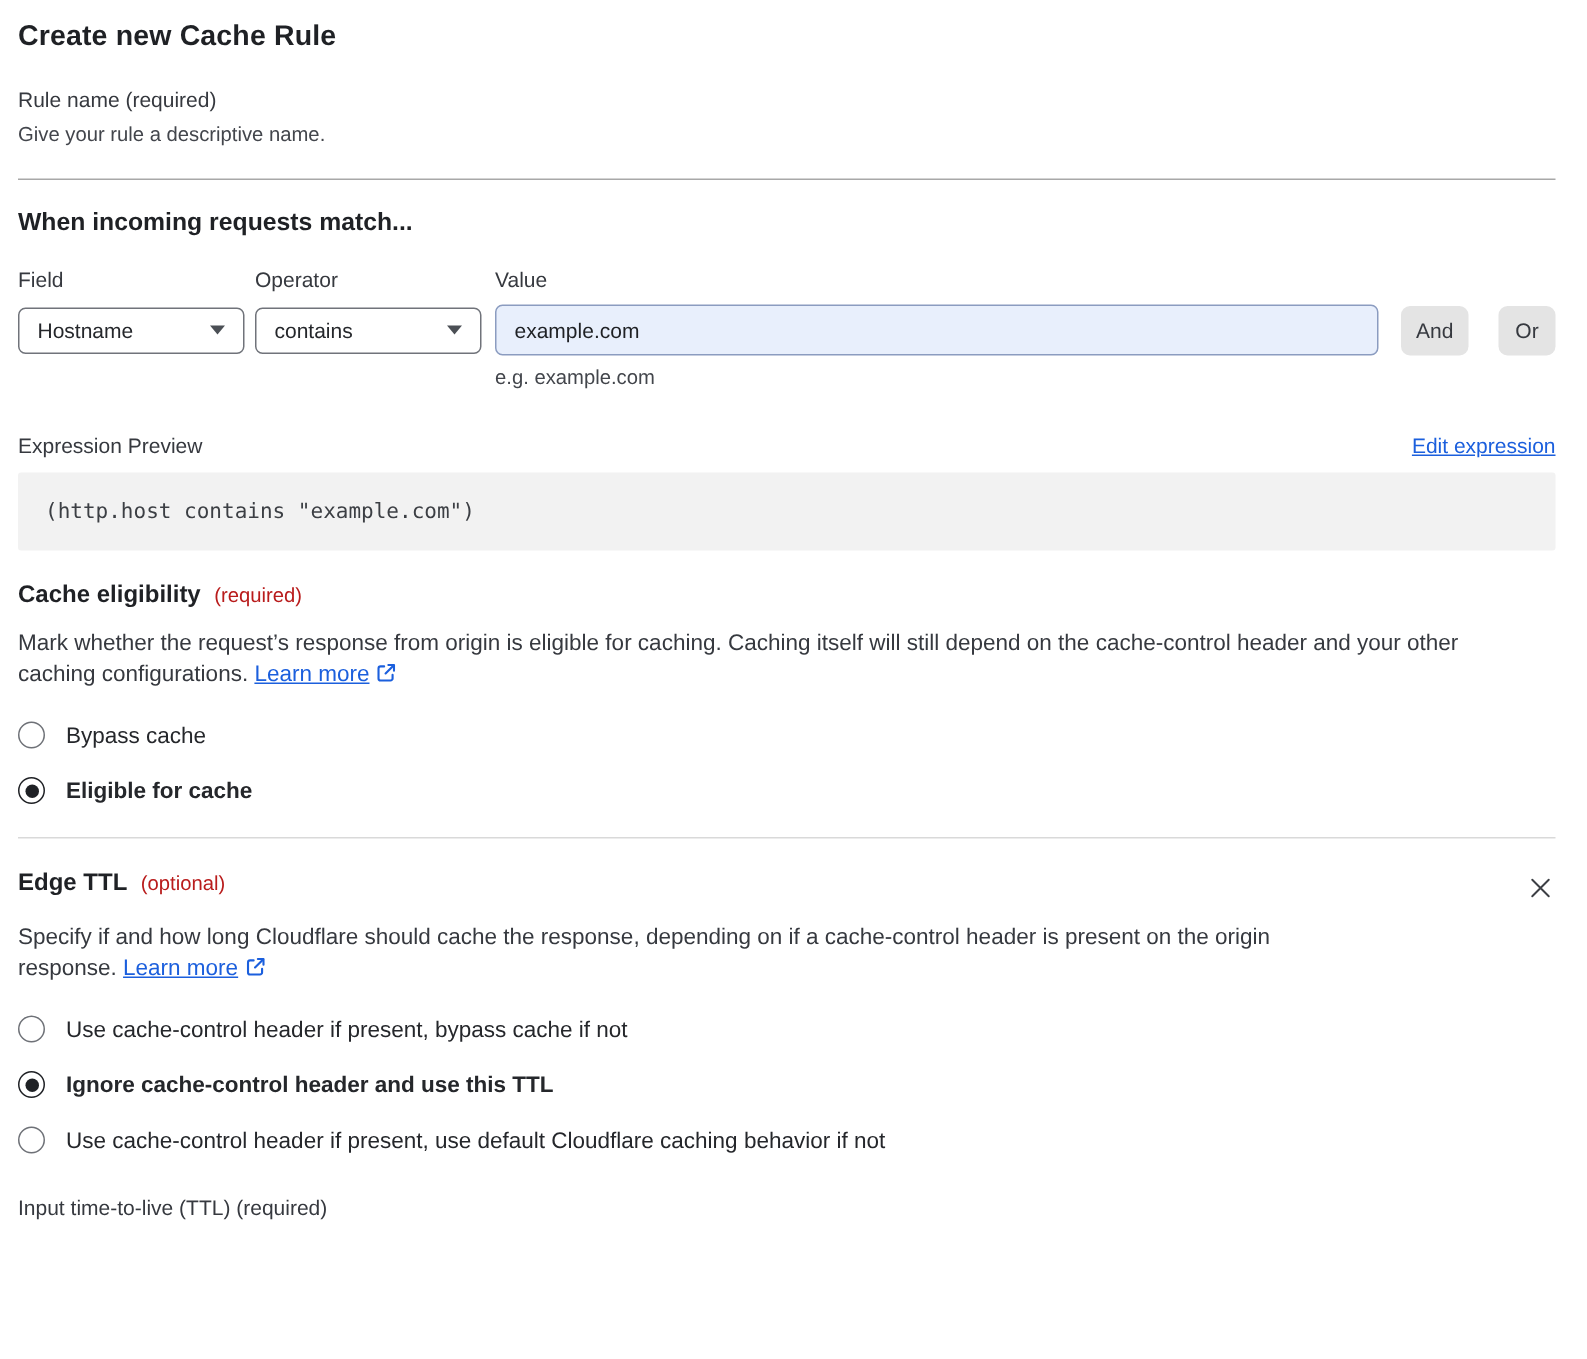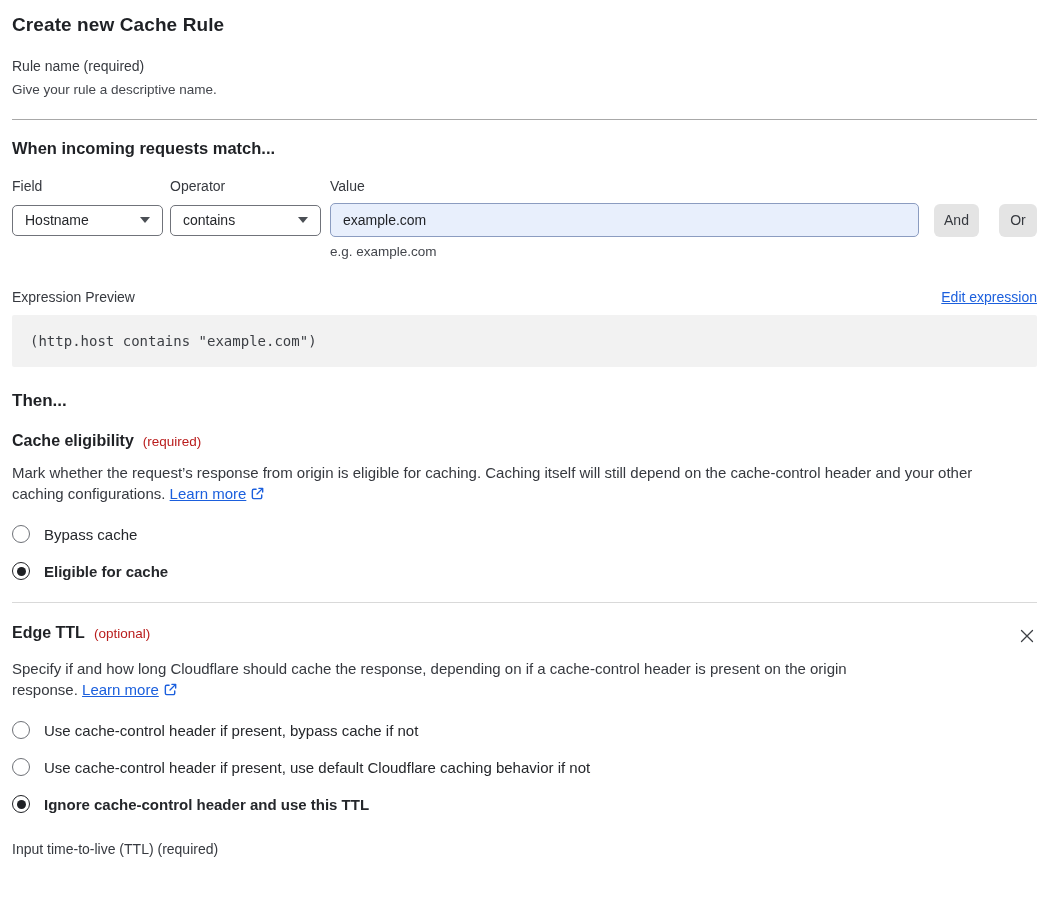--- a/index.html
+++ b/index.html
@@ -143,21 +143,20 @@
 
     <div class="expr-row">
       <div class="expr-label">Expression Preview</div>
       <a class="link">Edit expression</a>
     </div>
     <div class="expr-code">
       <span>(http.host contains "example.com")</span>
     </div>
   </div>
 
-  <h2 class="section-heading then-heading">Then...</h2>
 
   <div class="sub-section">
     <div class="sub-head-left">
       <h3 class="section-heading" style="font-size:16px;">Cache eligibility</h3>
       <span class="qualifier">(required)</span>
     </div>
     <p class="desc"><span>Mark whether the request’s response from origin is eligible for caching. Caching itself will still depend on the cache-control header and your other caching configurations.</span>
       <a class="link">Learn more</a><span class="ext-icon"><svg width="15" height="15" viewBox="0 0 16 16">
             <path d="M6.5 3.5H4A1.5 1.5 0 0 0 2.5 5v7A1.5 1.5 0 0 0 4 13.5h7a1.5 1.5 0 0 0 1.5-1.5V9.5" stroke="#1b5fdd" stroke-width="1.5" fill="none" stroke-linecap="round"></path>
             <path d="M9.5 2.5H13.5V6.5" stroke="#1b5fdd" stroke-width="1.5" fill="none" stroke-linecap="round" stroke-linejoin="round"></path>
@@ -200,31 +199,31 @@
             <path d="M13.2 2.8L7.5 8.5" stroke="#1b5fdd" stroke-width="1.5" stroke-linecap="round"></path>
           </svg></span>
     </p>
 
     <div class="radio-row">
       <span class="radio-circle">
           <span class="radio-dot"></span>
         </span>
       <span class="radio-label">Use cache-control header if present, bypass cache if not</span>
     </div>
+    <div class="radio-row checked">
+      <span class="radio-circle">
+          <span class="radio-dot"></span>
+        </span>
+      <span class="radio-label">Ignore cache-control header and use this TTL</span>
+    </div>
     <div class="radio-row">
       <span class="radio-circle">
           <span class="radio-dot"></span>
         </span>
       <span class="radio-label">Use cache-control header if present, use default Cloudflare caching behavior if not</span>
-    </div>
-    <div class="radio-row checked">
-      <span class="radio-circle">
-          <span class="radio-dot"></span>
-        </span>
-      <span class="radio-label">Ignore cache-control header and use this TTL</span>
     </div>
 
     <div class="ttl-block">
       <div class="field-label">Input time-to-live (TTL) (required)</div>
 
     </div>
   </div>
 
 </div>
 

